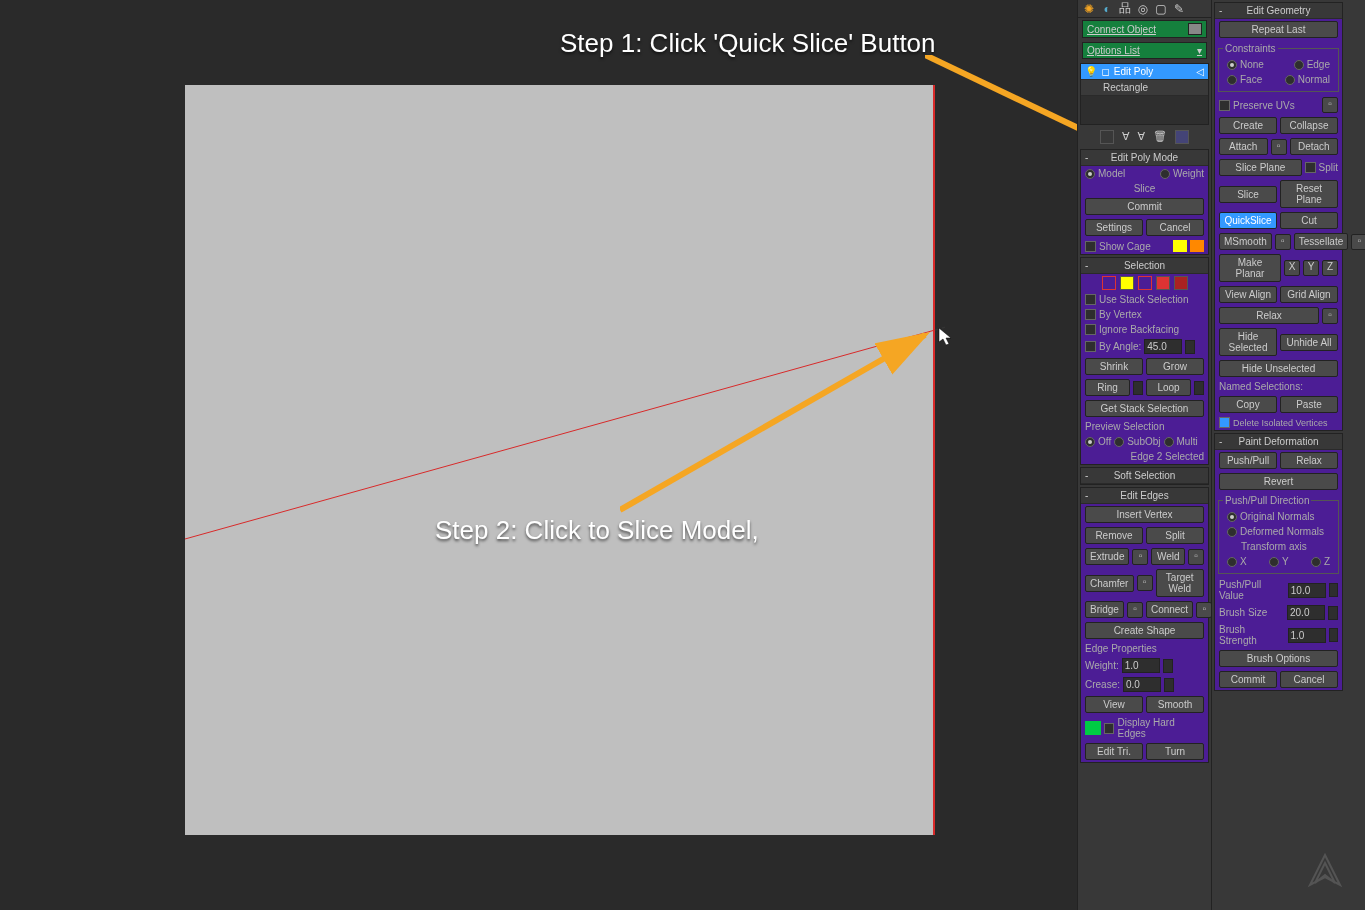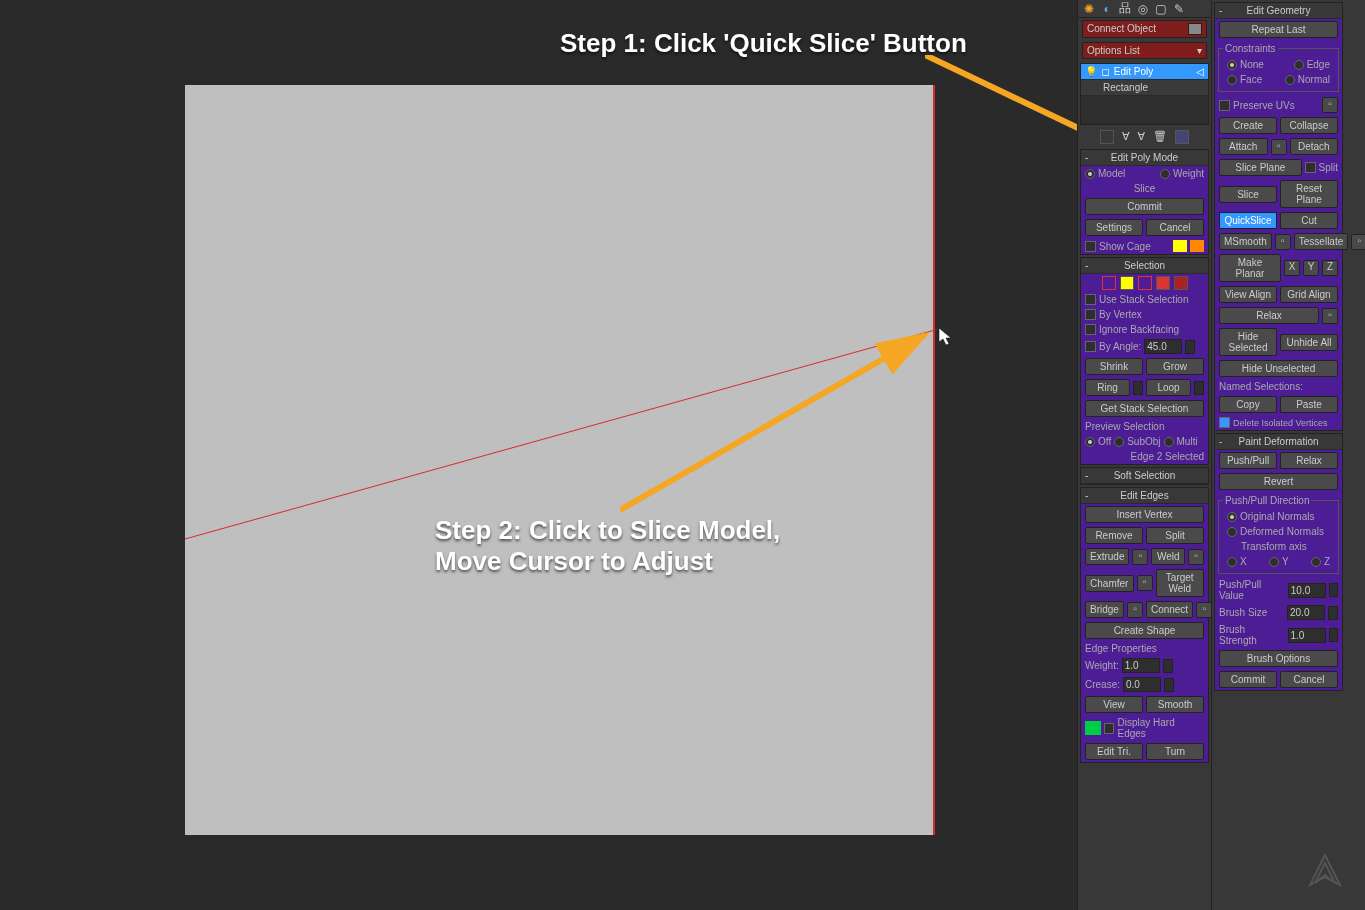--- a/index.html
+++ b/index.html
@@ -1,21 +1,21 @@
 <!DOCTYPE html>
 <html><head>
 <meta charset="utf-8">
 <style>
 * { margin: 0; padding: 0; box-sizing: border-box; font-family: Arial, sans-serif; }
 body { background: #2a2a2a; width: 1365px; height: 910px; overflow: hidden; position: relative; color: #ccc; font-size: 11px; }
 
 .viewport { position: absolute; left: 185px; top: 85px; width: 750px; height: 750px; background: #bfbfbf; border-right: 2px solid #d82a2a; }
 .cursor { position: absolute; left: 938px; top: 327px; color: #fff; font-size: 18px; }
 
-.annotation { position: absolute; color: #fff; font-size: 26px; font-weight: 700; text-shadow: 0 2px 3px rgba(0,0,0,0.6); font-family: 'Segoe UI', Arial, sans-serif; }
+.annotation { position: absolute; color: #fff; font-size: 26px; font-weight: 400; text-shadow: 0 2px 3px rgba(0,0,0,0.6); font-family: 'Segoe UI', Arial, sans-serif; }
 .arrow { position: absolute; }
 
 .panels { position: absolute; right: 0; top: 0; width: 288px; height: 910px; display: flex; background: #383838; }
 .col { border-left: 1px solid #222; }
 .col1 { width: 134px; }
 .col2 { width: 134px; }
 
 .toolbar { height: 18px; background: #383838; border-bottom: 1px solid #222; display: flex; align-items: center; padding: 0 2px; }
 .toolbar span { width: 18px; height: 16px; display: inline-flex; align-items: center; justify-content: center; font-size: 12px; }
 
@@ -26,21 +26,21 @@
 .btn { background: #4a4a4a; border: 1px solid #222; color: #ccc; font-size: 10px; padding: 2px 4px; cursor: pointer; text-align: center; flex: 1; border-radius: 2px; }
 .btn.active { background: #3399ff; color: #fff; }
 .btn.sq { width: 16px; flex: 0 0 16px; padding: 0; height: 16px; }
 .input { background: #2e2e2e; border: 1px solid #222; color: #ccc; font-size: 10px; padding: 1px 2px; width: 38px; }
 .spinner { background: #2e2e2e; border: 1px solid #222; width: 10px; height: 14px; display: inline-block; }
 .check { width: 11px; height: 11px; border: 1px solid #666; background: #2e2e2e; display: inline-block; }
 .check.on { background: #3399ff; }
 .radio { width: 10px; height: 10px; border: 1px solid #666; border-radius: 50%; background: #2e2e2e; display: inline-block; }
 .radio.on::after { content: ""; display: block; width: 4px; height: 4px; background: #ccc; border-radius: 50%; margin: 2px; }
 .label { color: #aaa; font-size: 10px; }
-.dropdown { background: #7f1d1d; border: 1px solid #222; color: #ccc; font-size: 10px; padding: 2px 4px; width: 100%; display: flex; justify-content: space-between; align-items: flex-start; }
+.dropdown { background: #15803d; border: 1px solid #222; color: #ccc; font-size: 10px; padding: 2px 4px; width: 100%; display: flex; justify-content: space-between; align-items: center; text-decoration: underline; }
 .stack-item { background: #3a3a3a; padding: 2px 4px; font-size: 10px; color: #ccc; border-bottom: 1px solid #2a2a2a; display: flex; align-items: center; gap: 4px; }
 .stack-item.sel { background: #3399ff; color: #fff; }
 .icon-row { display: flex; justify-content: center; gap: 8px; padding: 3px; }
 .sel-icon { width: 14px; height: 14px; border: 1px solid #555; display: inline-block; }
 .colorbox { width: 14px; height: 12px; display: inline-block; }
 fieldset { border: 1px solid #555; margin: 3px; padding: 3px 4px 4px; }
 legend { font-size: 10px; color: #aaa; padding: 0 2px; }
 .watermark { position: absolute; right: 15px; bottom: 15px; opacity: 0.35; }
 </style>
 </head>
@@ -61,21 +61,20 @@
   <defs>
       <marker id="ah1" markerWidth="10" markerHeight="10" refX="8" refY="3" orient="auto">
         <path d="M0,0 L0,6 L9,3 z" fill="#f5a623"></path>
       </marker>
     </defs>
   <line x1="0" y1="0" x2="300" y2="143" stroke="#f5a623" stroke-width="6" marker-end="url(#ah1)"></line>
 </svg>
 
 <div class="annotation" style="left:435px; top:515px;">
   <div>Step 2: Click to Slice Model,</div>
-  <div>Move Cursor to Adjust</div>
 </div>
 <svg class="arrow" style="left:620px; top:330px;" width="320" height="190">
   <defs>
       <marker id="ah2" markerWidth="10" markerHeight="10" refX="8" refY="3" orient="auto">
         <path d="M0,0 L0,6 L9,3 z" fill="#f5a623"></path>
       </marker>
     </defs>
   <line x1="0" y1="180" x2="305" y2="5" stroke="#f5a623" stroke-width="6" marker-end="url(#ah2)"></line>
 </svg>
 

